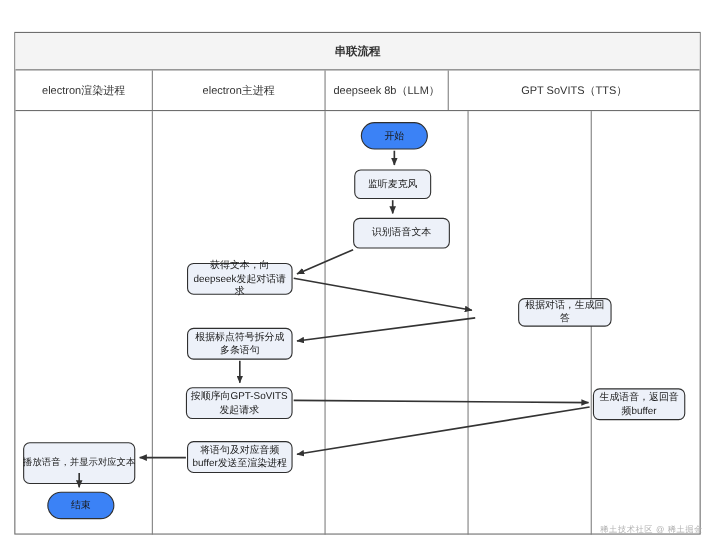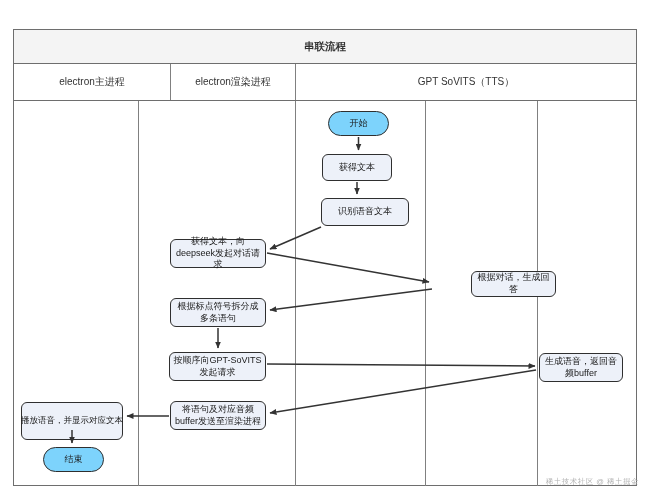--- a/index.html
+++ b/index.html
@@ -29,51 +29,52 @@
   .lane-body{border-right:1px solid #808080;box-sizing:border-box;}
   .lane-body:last-child{border-right:none;}
 
   .node{
     position:absolute;box-sizing:border-box;
     border:1.5px solid #2f2f2f;border-radius:6px;background:#edf1f9;
     display:flex;align-items:center;justify-content:center;
     text-align:center;font-size:9px;line-height:1.3;color:#1a1a1a;
     padding:2px 3px;
   }
-  .stadium{border-radius:13px;background:#7dd3fc;}
+  .stadium{border-radius:13px;background:#3b82f6;}
   .nowrap{white-space:nowrap;font-size:8.5px;padding:18px;}
 
   .arrows{position:absolute;left:0;top:0;width:645px;height:500px;pointer-events:none;}
 
   .watermark{
     position:absolute;right:6px;top:477px;font-size:7.5px;color:#b3b3b3;
     letter-spacing:0.5px;
   }
 </style>
 </head>
 <body>
 
 <div class="frame">
   <div class="title-bar">串联流程</div>
   <div class="header-row">
+    <div class="cell w1">electron渲染进程</div>
     <div class="cell w2">electron主进程</div>
-    <div class="cell w1">electron渲染进程</div>
+    <div class="cell w4">deepseek 8b（LLM）</div>
     <div class="cell w5">GPT SoVITS（TTS）</div>
   </div>
   <div class="body-row">
     <div class="lane-body w1"></div>
     <div class="lane-body w2"></div>
     <div class="lane-body w3"></div>
     <div class="lane-body w4"></div>
     <div class="lane-body w5"></div>
   </div>
 </div>
 
 <div class="node stadium" style="left:328px;top:111px;width:61px;height:25px;">开始</div>
-<div class="node" style="left:322px;top:154px;width:70px;height:27px;">获得文本</div>
+<div class="node" style="left:322px;top:154px;width:70px;height:27px;">监听麦克风</div>
 <div class="node" style="left:321px;top:198px;width:88px;height:28px;">识别语音文本</div>
 <div class="node" style="left:170px;top:239px;width:96px;height:29px;">获得文本，向deepseek发起对话请求</div>
 <div class="node" style="left:433px;top:271px;width:85px;height:26px;margin-left:38px;">根据对话，生成回答</div>
 <div class="node" style="left:170px;top:298px;width:96px;height:29px;">根据标点符号拆分成多条语句</div>
 <div class="node" style="left:169px;top:352px;width:97px;height:29px;">按顺序向GPT-SoVITS发起请求</div>
 <div class="node" style="left:539px;top:353px;width:84px;height:29px;">生成语音，返回音频buffer</div>
 <div class="node" style="left:170px;top:401px;width:96px;height:29px;">将语句及对应音频buffer发送至渲染进程</div>
 <div class="node nowrap" style="left:21px;top:402px;width:102px;height:27px;">播放语音，并显示对应文本</div>
 <div class="node stadium" style="left:43px;top:447px;width:61px;height:25px;">结束</div>
 

